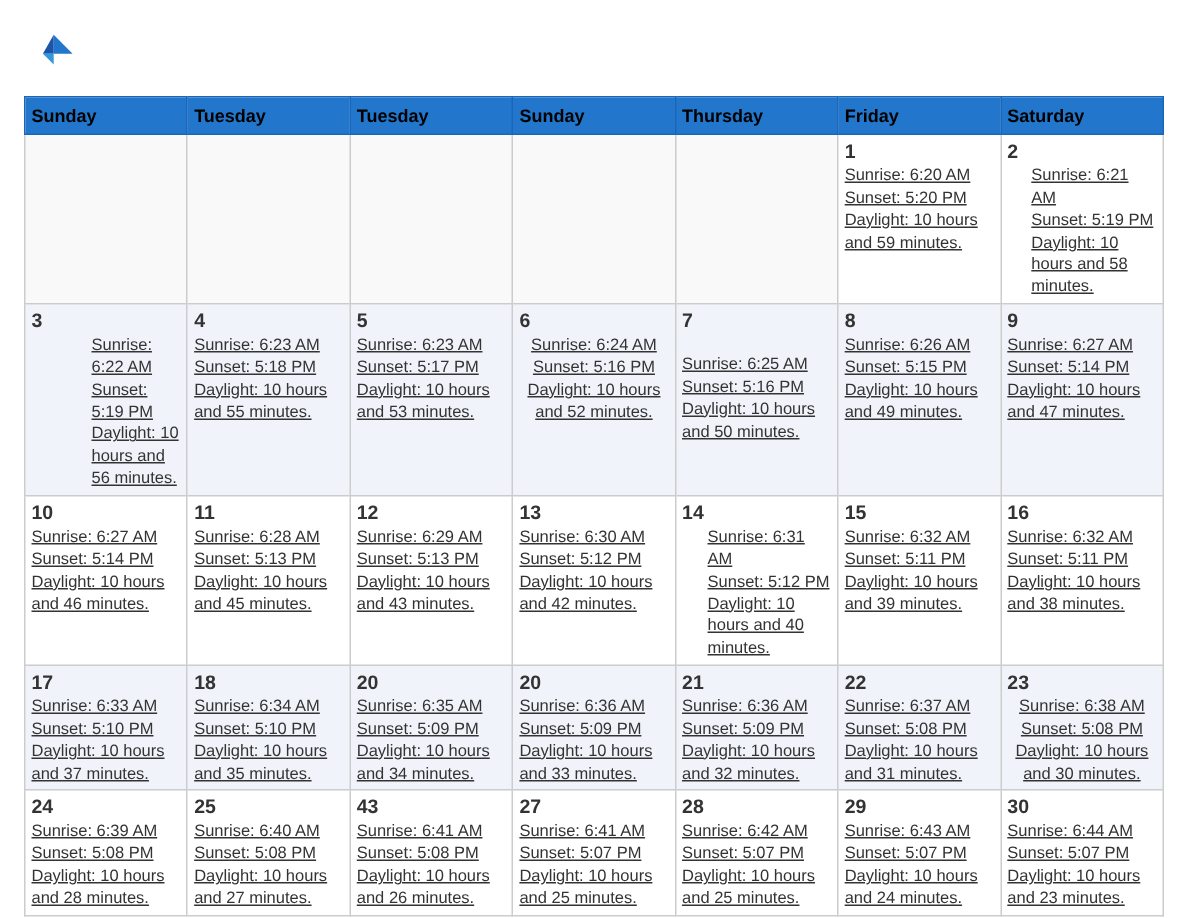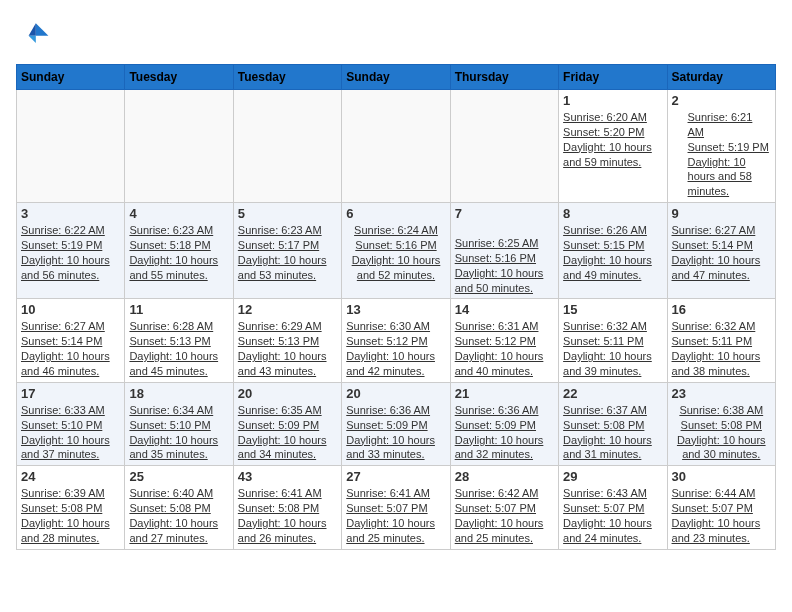--- a/index.html
+++ b/index.html
@@ -156,21 +156,21 @@
           <td>
             <span class="day-num">2</span>
             <div class="day-info" style="white-space: pre-line; margin-left: 16px;">Sunrise: 6:21 AM
 Sunset: 5:19 PM
 Daylight: 10 hours and 58 minutes.</div>
           </td>
         </tr>
         <tr class="row-even">
           <td>
             <span class="day-num">3</span>
-            <div class="day-info" style="white-space: pre-line;">Sunrise: 6:22 AM
+            <div class="day-info" style="white-space: pre-line; margin-left: 40px;">Sunrise: 6:22 AM
 Sunset: 5:19 PM
 Daylight: 10 hours and 56 minutes.</div>
           </td>
           <td>
             <span class="day-num">4</span>
             <div class="day-info" style="white-space: pre-line;">Sunrise: 6:23 AM
 Sunset: 5:18 PM
 Daylight: 10 hours and 55 minutes.</div>
           </td>
           <td>
@@ -224,21 +224,21 @@
 Daylight: 10 hours and 43 minutes.</div>
           </td>
           <td>
             <span class="day-num">13</span>
             <div class="day-info" style="white-space: pre-line;">Sunrise: 6:30 AM
 Sunset: 5:12 PM
 Daylight: 10 hours and 42 minutes.</div>
           </td>
           <td>
             <span class="day-num">14</span>
-            <div class="day-info" style="white-space: pre-line;">Sunrise: 6:31 AM
+            <div class="day-info" style="white-space: pre-line; margin-left: 17px;">Sunrise: 6:31 AM
 Sunset: 5:12 PM
 Daylight: 10 hours and 40 minutes.</div>
           </td>
           <td>
             <span class="day-num">15</span>
             <div class="day-info" style="white-space: pre-line;">Sunrise: 6:32 AM
 Sunset: 5:11 PM
 Daylight: 10 hours and 39 minutes.</div>
           </td>
           <td>

